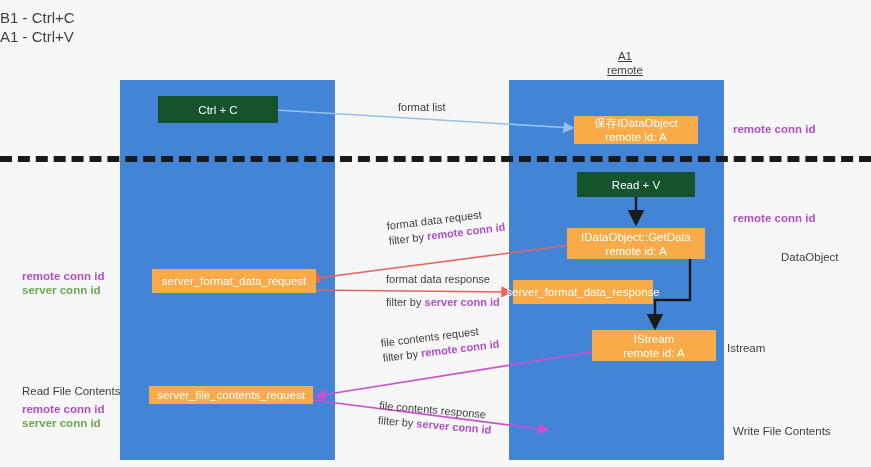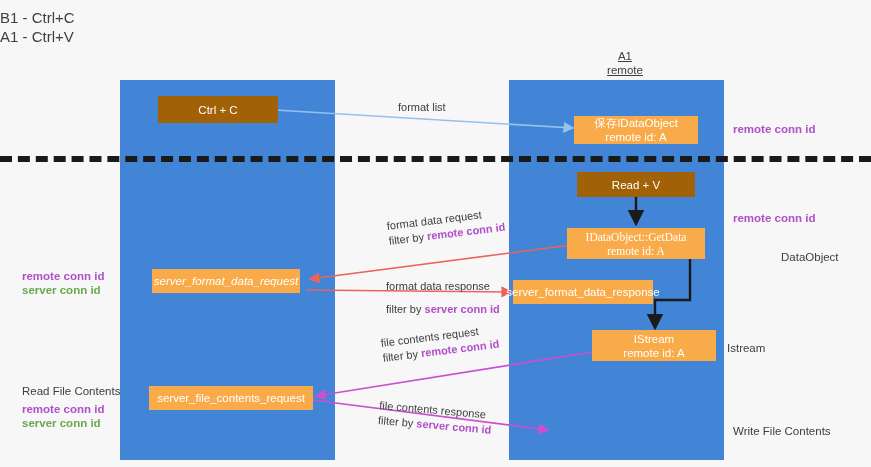--- a/index.html
+++ b/index.html
@@ -26,21 +26,21 @@
   
   .lane{position:absolute;background:#4285d6;}
 
   
   .box{
     position:absolute;box-sizing:border-box;
     display:flex;align-items:center;justify-content:center;
     text-align:center;color:#ffffff;font-size:11.5px;line-height:14px;
     padding:2px 4px;
   }
-  .box.green{background:#a16207;}
+  .box.green{background:#14532d;}
   .box.orange{background:#f8ab48;}
   .box span{display:block;}
 
   
   .side-label{
     position:absolute;font-size:11.5px;line-height:14px;color:#3c4043;
     white-space:nowrap;
   }
   .purple{color:#b04fc8;font-weight:bold;}
   .green-t{color:#6aa84f;font-weight:bold;}
@@ -119,55 +119,55 @@
 
   <div class="box orange" style="left:574px;top:116px;width:124px;height:28px;flex-direction:column;">
     <span>保存IDataObject</span>
     <span>remote id: A</span>
   </div>
 
   <div class="box green" style="left:577px;top:172px;width:118px;height:25px;">
     <span>Read + V</span>
   </div>
 
-  <div class="box orange" style="left:567px;top:228px;width:138px;height:31px;flex-direction:column;font-family:Liberation Serif, serif;">
+  <div class="box orange" style="left:567px;top:228px;width:138px;height:31px;flex-direction:column;">
     <span>IDataObject::GetData</span>
     <span>remote id: A</span>
   </div>
 
-  <div class="box orange" style="left:152px;top:269px;width:148px;height:24px;font-style:italic;">
+  <div class="box orange" style="left:152px;top:269px;width:164px;height:24px;">
     <span>server_format_data_request</span>
   </div>
 
   <div class="box orange" style="left:513px;top:280px;width:140px;height:24px;">
     <span>server_format_data_response</span>
   </div>
 
   <div class="box orange" style="left:592px;top:330px;width:124px;height:31px;flex-direction:column;">
     <span>IStream</span>
     <span>remote id: A</span>
   </div>
 
-  <div class="box orange" style="left:149px;top:386px;width:164px;height:24px;">
+  <div class="box orange" style="left:149px;top:386px;width:164px;height:18px;">
     <span>server_file_contents_request</span>
   </div>
 
 
   <div class="edge-label" style="left:398px;top:100px;">
     <span>format list</span>
   </div>
 
   <div class="edge-label" style="left:386px;top:219px;transform:rotate(-7deg);transform-origin:left top;">
     <div>format data request</div>
     <div>
       <span>filter by </span><span class="purple">remote conn id</span>
     </div>
   </div>
 
-  <div class="edge-label" style="left:386px;top:272px;margin-top:7px;">
+  <div class="edge-label" style="left:386px;top:272px;">
     <div>format data response</div>
     <div style="margin-top:8px;">
       <span>filter by </span><span class="purple">server conn id</span>
     </div>
   </div>
 
   <div class="edge-label" style="left:380px;top:336px;transform:rotate(-7deg);transform-origin:left top;">
     <div>file contents request</div>
     <div>
       <span>filter by </span><span class="purple">remote conn id</span>

